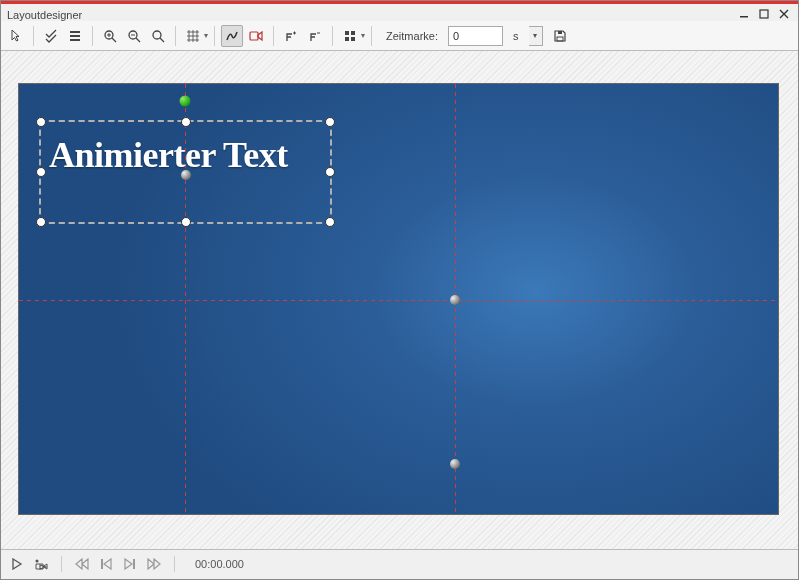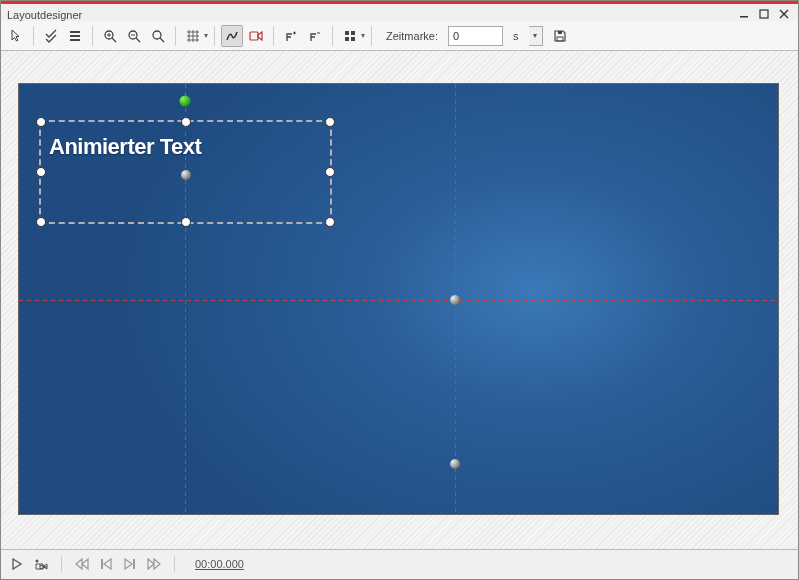--- a/index.html
+++ b/index.html
@@ -123,23 +123,23 @@
   position: absolute;
   width: 10px; height: 10px;
   border-radius: 50%;
   background: #fff;
   border: 1.5px solid #333;
   transform: translate(-50%, -50%);
 }
 .anitext {
   position: absolute;
   color: #fff;
-  font-family: Liberation Sans, sans-serif;
+  font-family: Liberation Serif, serif;
   font-weight: 900;
-  font-size: 22px;
+  font-size: 36px;
   text-shadow: 0 1px 2px rgba(0,0,0,0.4);
   white-space: nowrap;
   letter-spacing: -0.5px;
 }
 .playbar {
   height: 29px;
   background: #f0f0f0;
   border-top: 1px solid #bbb;
   display: flex;
   align-items: center;
@@ -148,21 +148,21 @@
 }
 .pbtn {
   width: 20px; height: 18px;
   display: inline-flex;
   align-items: center;
   justify-content: center;
   color: #555;
   cursor: pointer;
 }
 .psep { width: 1px; height: 16px; background: #ccc; margin: 0 6px; }
-.ptime { color: #555; font-size: 11px; margin-left: 10px; text-decoration: underline; }
+.ptime { color: #555; font-size: 11px; margin-left: 10px; }
 svg { display: block; }
 </style>
 </head>
 <body>
 
 <div class="titlebar">
   <span>Layoutdesigner</span>
   <div class="spacer"></div>
   <div class="wbtn">
     <svg width="10" height="10" viewBox="0 0 10 10">

